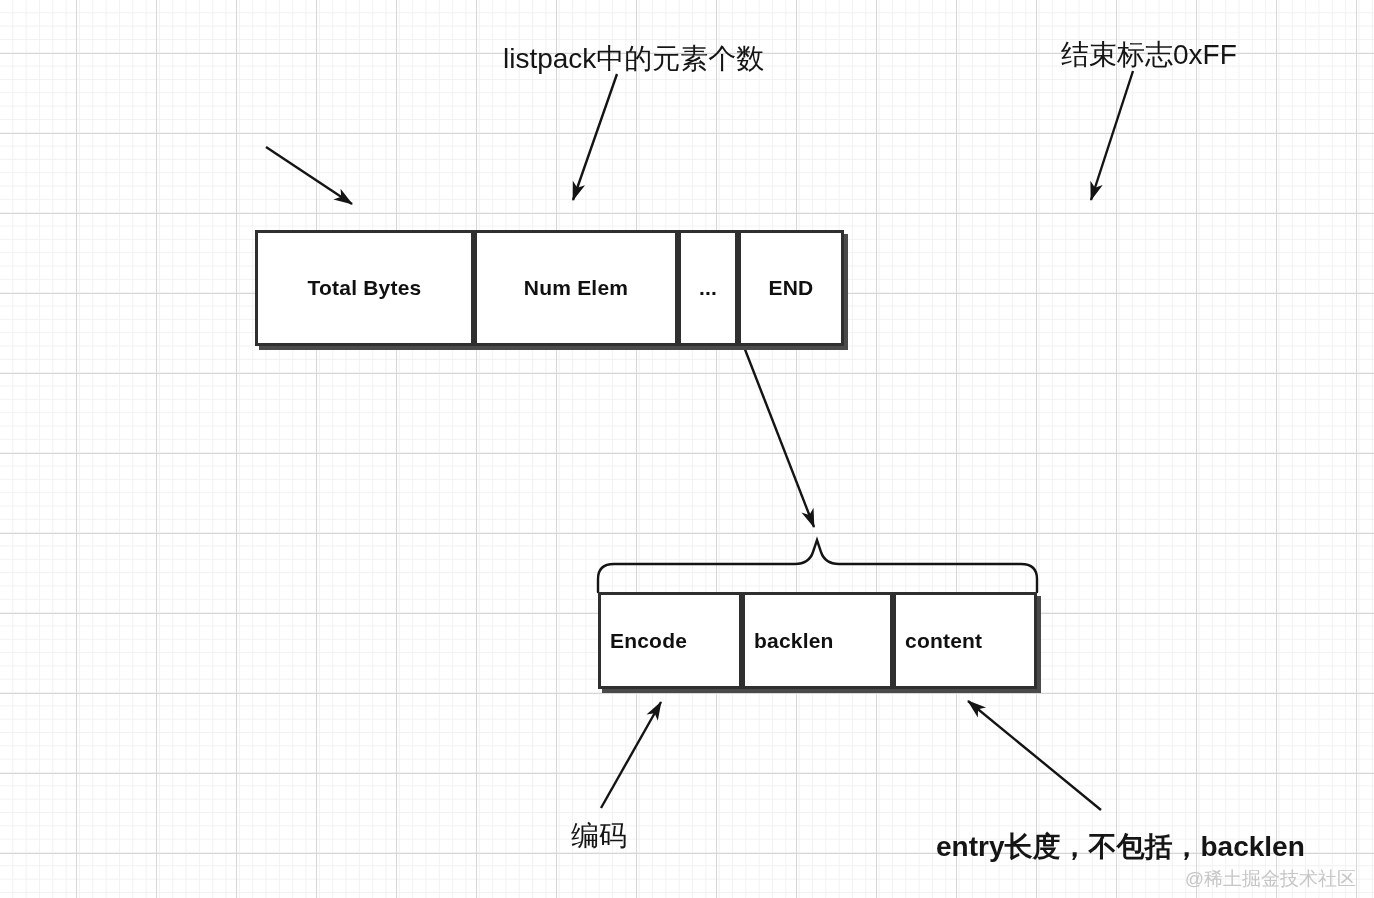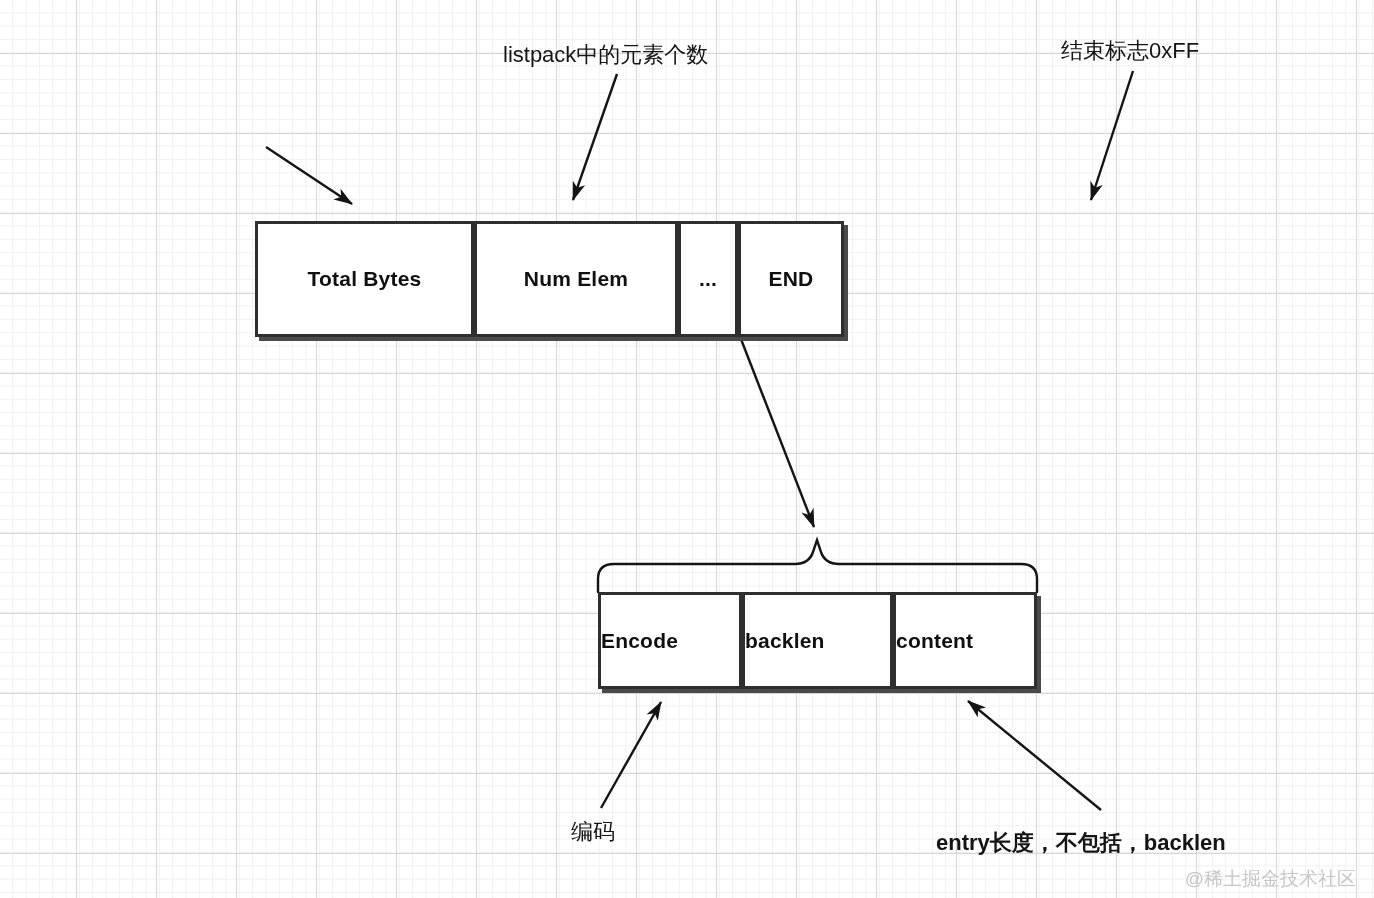--- a/index.html
+++ b/index.html
@@ -25,51 +25,52 @@
     position: absolute;
     left: 0; top: 0;
     width: 1374px; height: 898px;
     pointer-events: none;
   }
   .box-row {
     position: absolute;
     display: flex;
     box-sizing: border-box;
   }
-  .row-listpack { left: 255px; top: 221px; height: 116px; }
+  .row-listpack { left: 255px; top: 230px; height: 116px; }
   .row-entry    { left: 598px; top: 592px; height: 97px;  }
   .cell {
     box-sizing: border-box;
     background: #ffffff;
     border: 3px solid #2f2f2f;
     box-shadow: 4px 4px 0 0 #4a4a4a;
     display: flex;
     align-items: center;
     justify-content: center;
     font-weight: 700;
     font-size: 21px;
     color: #101010;
     letter-spacing: 0.2px;
     white-space: nowrap;
   }
   .cell.left-text {
     justify-content: flex-start;
+    padding-left: 9px;
   }
   .c-tb { width: 219px; }
   .c-ne { width: 204px; }
   .c-e1 { width: 143px; }
   .c-dots { width: 60px; }
   .c-en { width: 148px; }
   .c-end { width: 106px; }
   .c-encode { width: 144px; }
   .c-content { width: 144px; }
   .c-backlen { width: 151px; }
   .ann {
     position: absolute;
-    font-size: 22px;
+    font-size: 28px;
     font-weight: 500;
     color: #151515;
     white-space: nowrap;
     line-height: 1.3;
   }
   .ann-total-bytes { left: 140px; top: 108px; }
   .ann-num-elem   { left: 503px; top: 41px; }
   .ann-end-flag   { left: 1061px; top: 37px; }
   .ann-encode     { left: 571px; top: 818px; }
   .ann-backlen    { left: 936px; top: 829px; font-weight: 700; }

